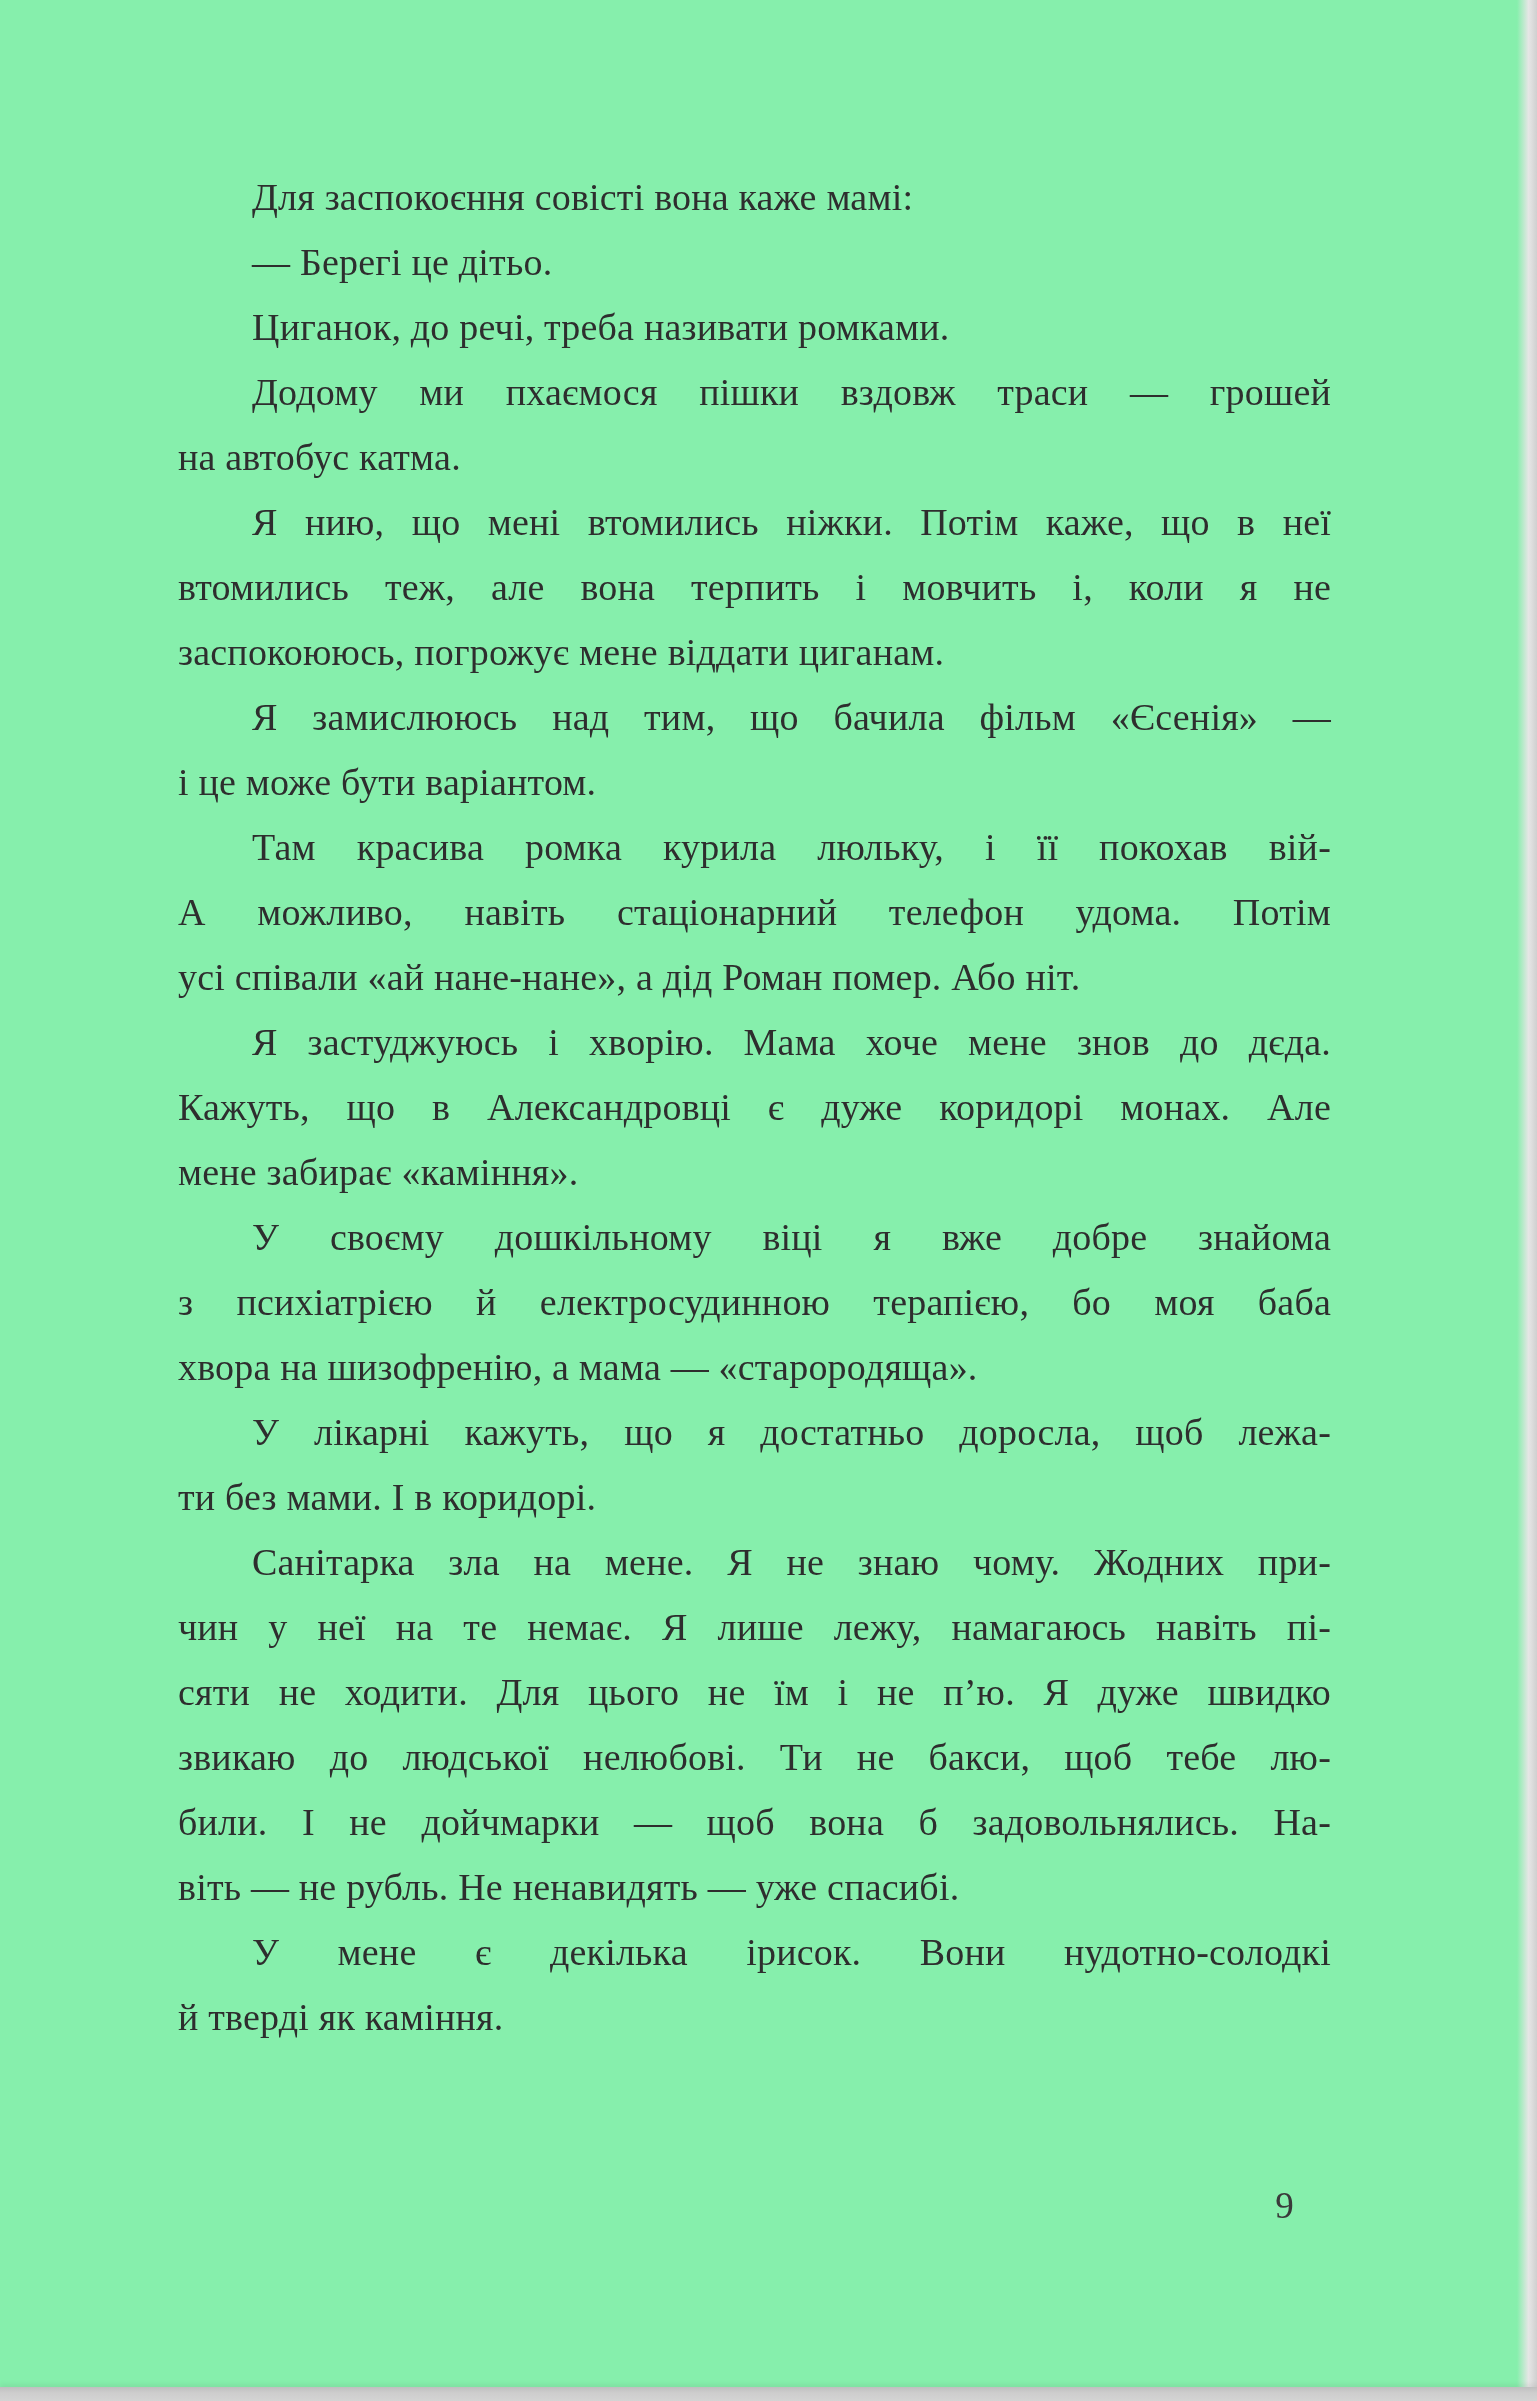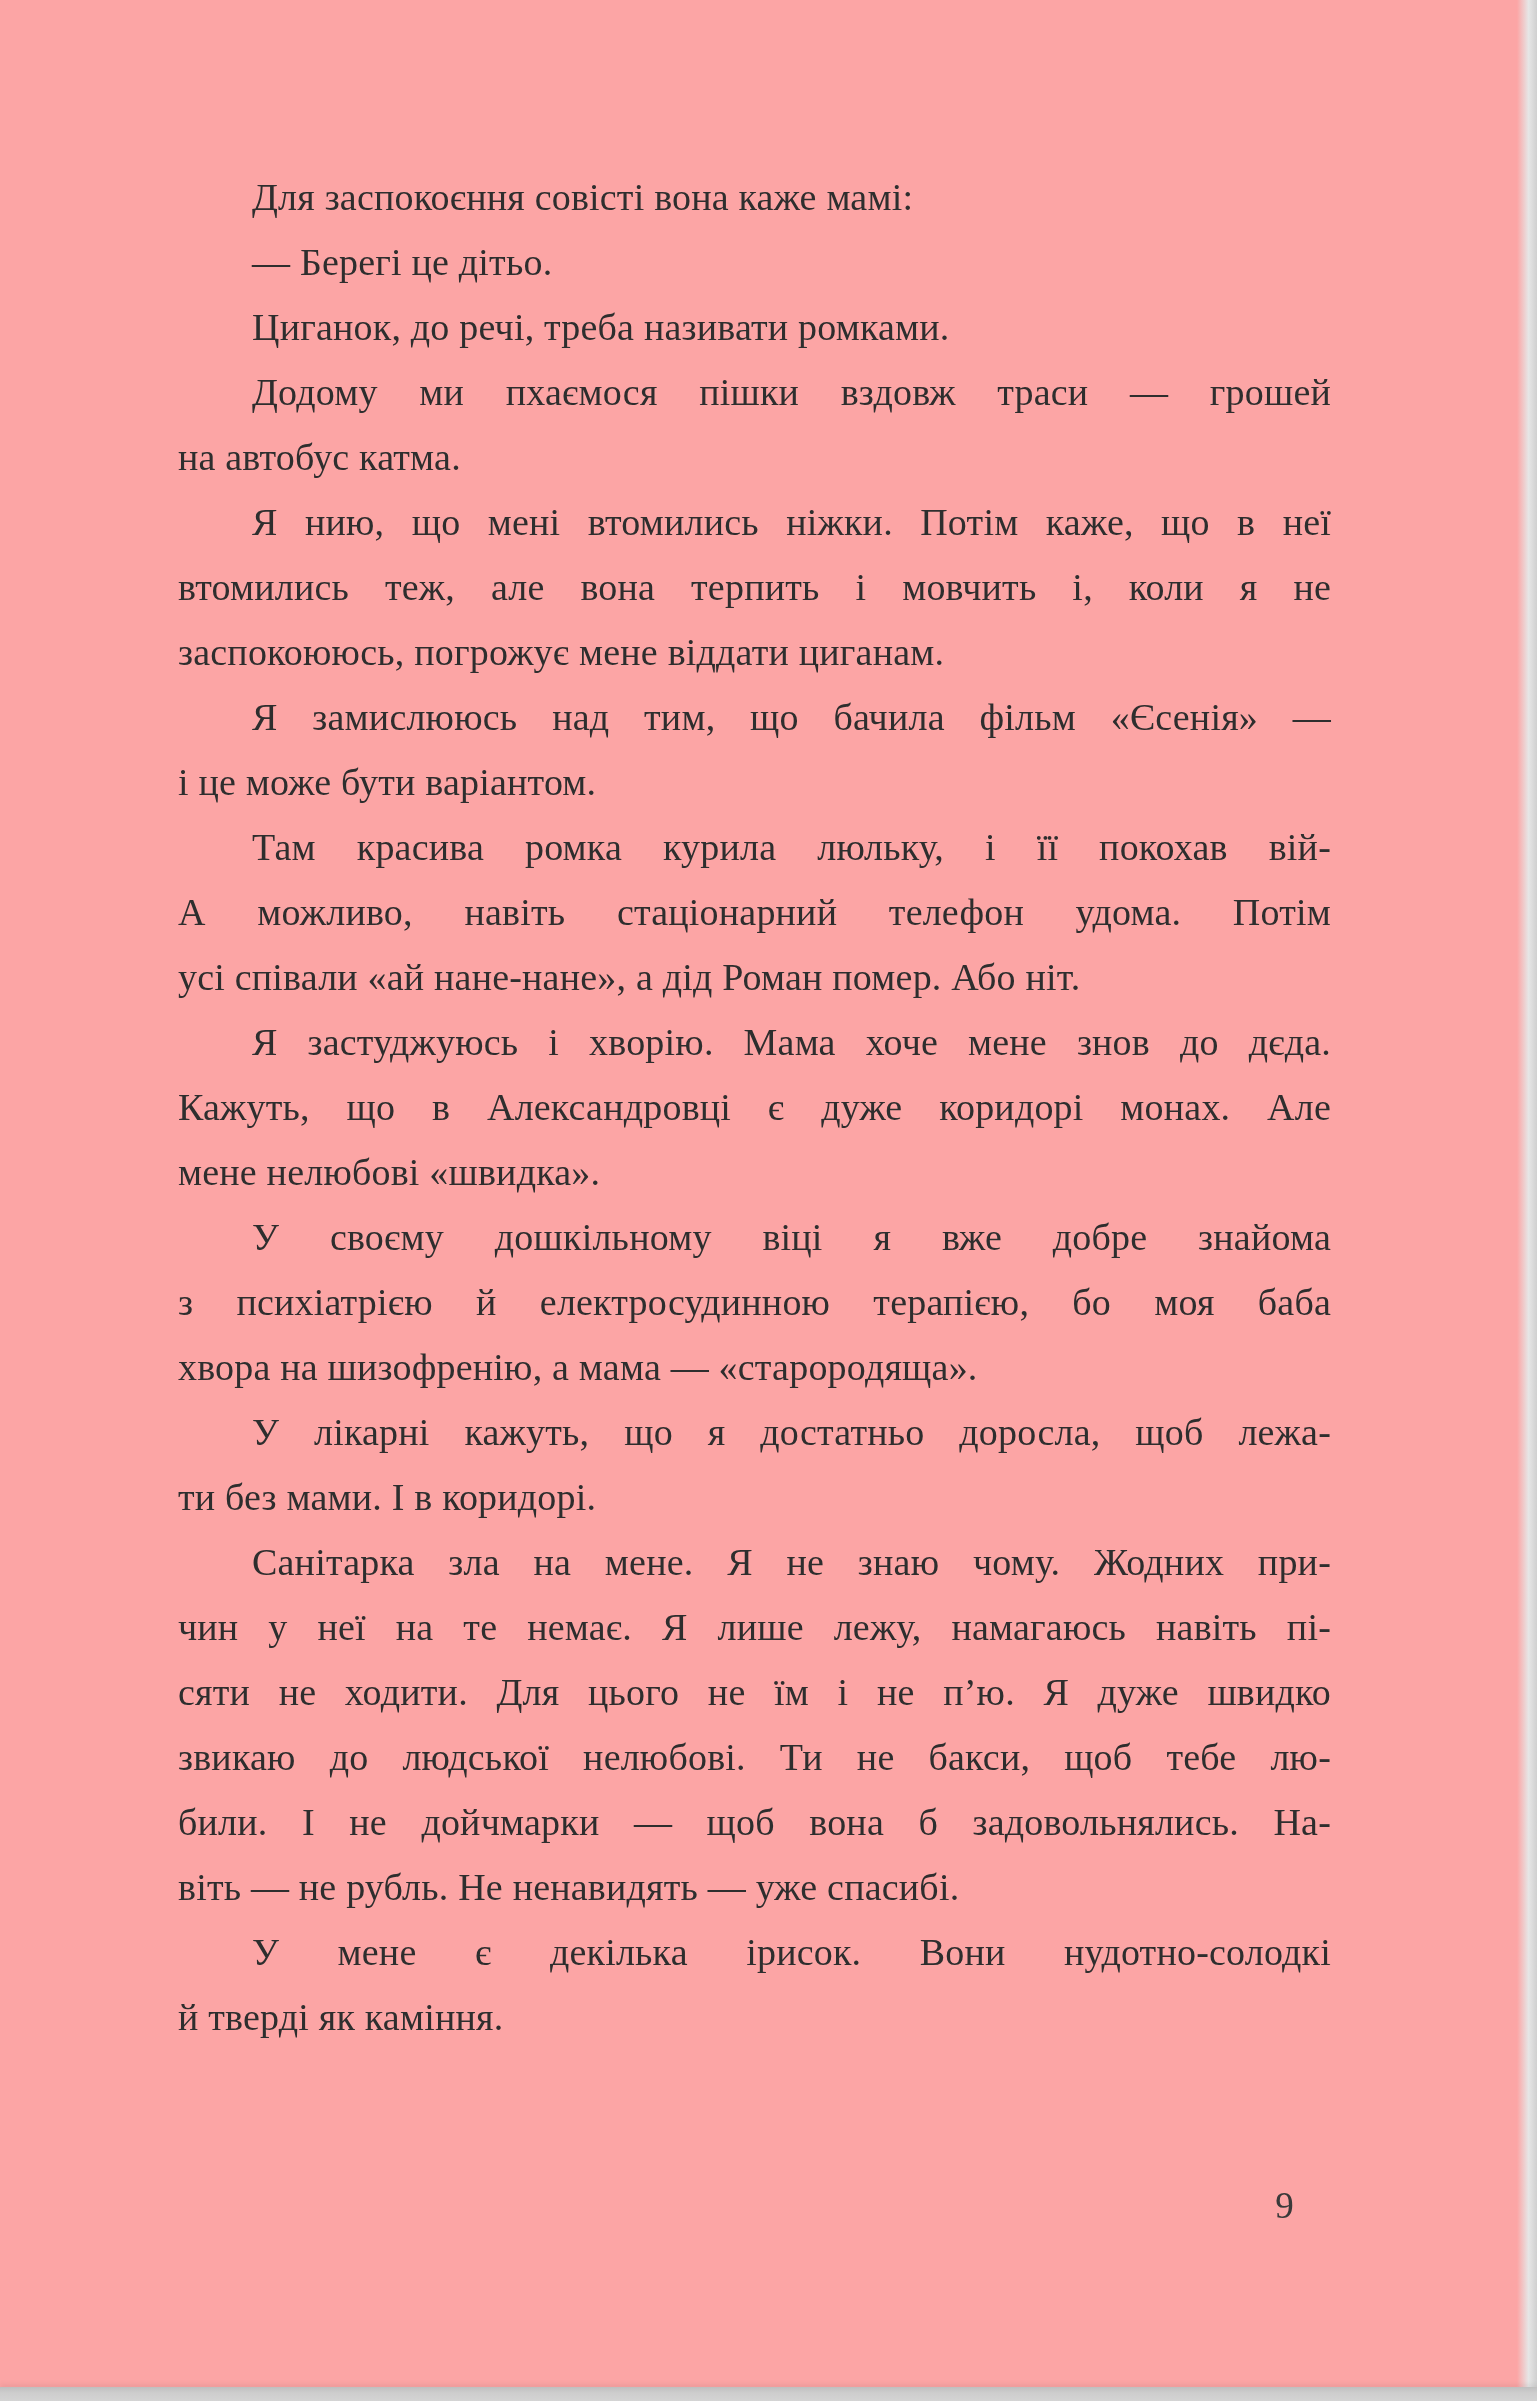--- a/index.html
+++ b/index.html
@@ -10,21 +10,21 @@
     width: 1538px;
     height: 2401px;
     position: relative;
     background: #ffffff;
     overflow: hidden;
     font-family: "Liberation Serif", "DejaVu Serif", serif;
   }
   .page {
     position: absolute;
     inset: 0;
-    background: #fca5a5;
+    background: #86efac;
   }
   .text-block {
     position: absolute;
     left: 178px;
     top: 165px;
     width: 1153px;
     font-size: 38px;
     line-height: 65px;
     color: #2e2e2e;
     letter-spacing: 0.2px;
@@ -81,21 +81,21 @@
       <div class="line ind just">Я нию, що мені втомились ніжки. Потім каже, що в неї</div>
       <div class="line just">втомились теж, але вона терпить і мовчить і, коли я не</div>
       <div class="line">заспокоююсь, погрожує мене віддати циганам.</div>
       <div class="line ind just">Я замислююсь над тим, що бачила фільм «Єсенія» —</div>
       <div class="line">і це може бути варіантом.</div>
       <div class="line ind just">Там красива ромка курила люльку, і її покохав вій-</div>
       <div class="line just">А можливо, навіть стаціонарний телефон удома. Потім</div>
       <div class="line">усі співали «ай нане-нане», а дід Роман помер. Або ніт.</div>
       <div class="line ind just">Я застуджуюсь і хворію. Мама хоче мене знов до дєда.</div>
       <div class="line just">Кажуть, що в Александровці є дуже коридорі монах. Але</div>
-      <div class="line">мене нелюбові «швидка».</div>
+      <div class="line">мене забирає «каміння».</div>
       <div class="line ind just">У своєму дошкільному віці я вже добре знайома</div>
       <div class="line just">з психіатрією й електросудинною терапією, бо моя баба</div>
       <div class="line">хвора на шизофренію, а мама — «старородяща».</div>
       <div class="line ind just">У лікарні кажуть, що я достатньо доросла, щоб лежа-</div>
       <div class="line">ти без мами. І в коридорі.</div>
       <div class="line ind just">Санітарка зла на мене. Я не знаю чому. Жодних при-</div>
       <div class="line just">чин у неї на те немає. Я лише лежу, намагаюсь навіть пі-</div>
       <div class="line just">сяти не ходити. Для цього не їм і не п’ю. Я дуже швидко</div>
       <div class="line just">звикаю до людської нелюбові. Ти не бакси, щоб тебе лю-</div>
       <div class="line just">били. І не дойчмарки — щоб вона б задовольнялись. На-</div>

